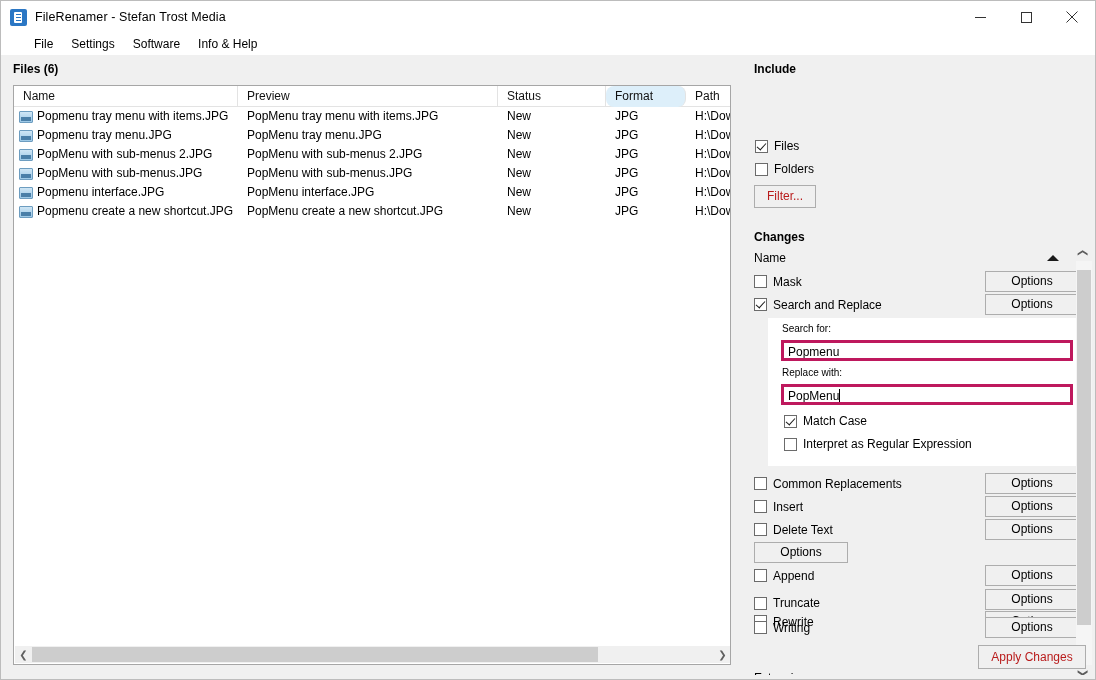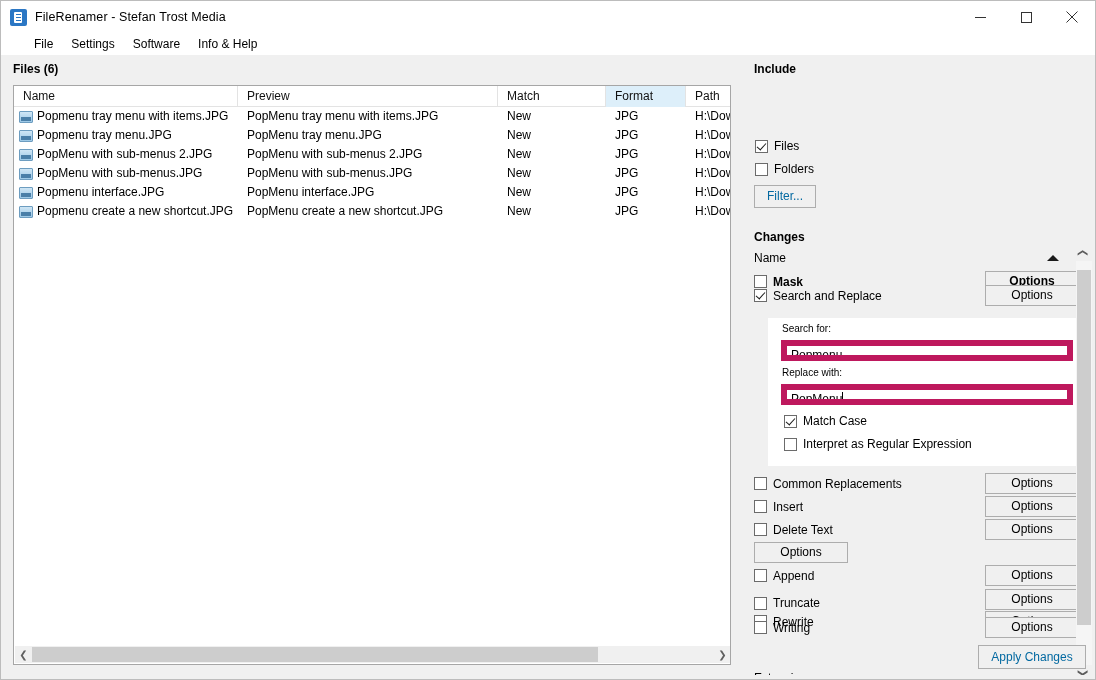--- a/index.html
+++ b/index.html
@@ -120,21 +120,21 @@
     font-size: 12px;
     color: #111;
     border-right: 1px solid #e3e3e3;
     overflow: hidden;
     white-space: nowrap;
   }
   .colh.highlight { background: #ddeffa; }
   .col-name    { width: 224px; }
   .col-preview { width: 260px; }
   .col-status  { width: 108px; }
-  .col-format  { width: 80px; }
+  .col-format  { width: 80px; border-radius: 8px; }
   .col-path    { width: 44px; border-right: none; }
 
   .file-row {
     display: flex;
     height: 19px;
     align-items: center;
   }
   .cell {
     height: 19px;
     line-height: 19px;
@@ -192,21 +192,21 @@
   #bottom-left {
     position: absolute; left: 12px; top: 618px;
     width: 730px; height: 40px;
     display: flex; align-items: center;
   }
   .btn {
     background: #f0f0f0;
     border: 1px solid #adadad;
     font-family: "Liberation Sans", sans-serif;
     font-size: 12px;
-    color: #0369a1;
+    color: #b91c1c;
     height: 23px;
     line-height: 21px;
     text-align: center;
     white-space: nowrap;
     padding: 0 8px;
   }
   #donate-text {
     position: absolute; left: 0; top: 0;
     width: 730px; height: 23px; line-height: 23px;
     text-align: center;
@@ -309,21 +309,21 @@
   .sr-label {
     position: absolute;
     font-size: 10px; color: #000;
     left: 13px;
   }
   .sr-input {
     position: absolute;
     left: 12px;
     width: 292px; height: 21px;
     background: #ffffff;
-    border: 6px solid #be185d;
+    border: 3px solid #be185d;
     font-family: "Liberation Sans", sans-serif;
     font-size: 12px;
     color: #000;
     padding: 0 4px;
     line-height: 19px;
     white-space: nowrap;
     overflow: hidden;
   }
   #sr-searchfor-label { top: 4px; }
   #sr-searchfor-input { top: 21px; }
@@ -410,21 +410,21 @@
 
   <div id="content">
 
     <div id="left-pane">
       <div id="files-label" class="section-title">Files (6)</div>
 
       <div id="file-listbox">
         <div id="col-header">
           <div class="colh col-name">Name</div>
           <div class="colh col-preview">Preview</div>
-          <div class="colh col-status">Match</div>
+          <div class="colh col-status">Status</div>
           <div class="colh col-format highlight">Format</div>
           <div class="colh col-path">Path</div>
         </div>
 
         <div id="file-rows">
           <div class="file-row">
             <div class="cell c-name">
                 <span class="img-icon"></span>
                 <span>Popmenu tray menu with items.JPG</span>
               </div>
@@ -516,29 +516,29 @@
 
       <div id="changes-title" class="section-title">Changes</div>
 
       <div id="changes-scroll-area">
 
         <div id="name-row">
           <span id="name-label">Name</span>
           <span id="name-caret-up"></span>
         </div>
 
-        <div class="opt-row" style="top:20px;font-weight:bold;">
+        <div class="opt-row" style="top:20px;">
           <div class="cb-row">
             <span class="cbox"></span>
             <span>Mask</span>
           </div>
           <div class="opt-btn">Options</div>
         </div>
 
-        <div class="opt-row" style="top:34px;">
+        <div class="opt-row" style="top:43px;">
           <div class="cb-row">
             <span class="cbox checked"></span>
             <span>Search and Replace</span>
           </div>
           <div class="opt-btn">Options</div>
         </div>
 
         <div id="sr-panel">
           <div class="sr-label" id="sr-searchfor-label">Search for:</div>
           <div class="sr-input" id="sr-searchfor-input">Popmenu</div>

